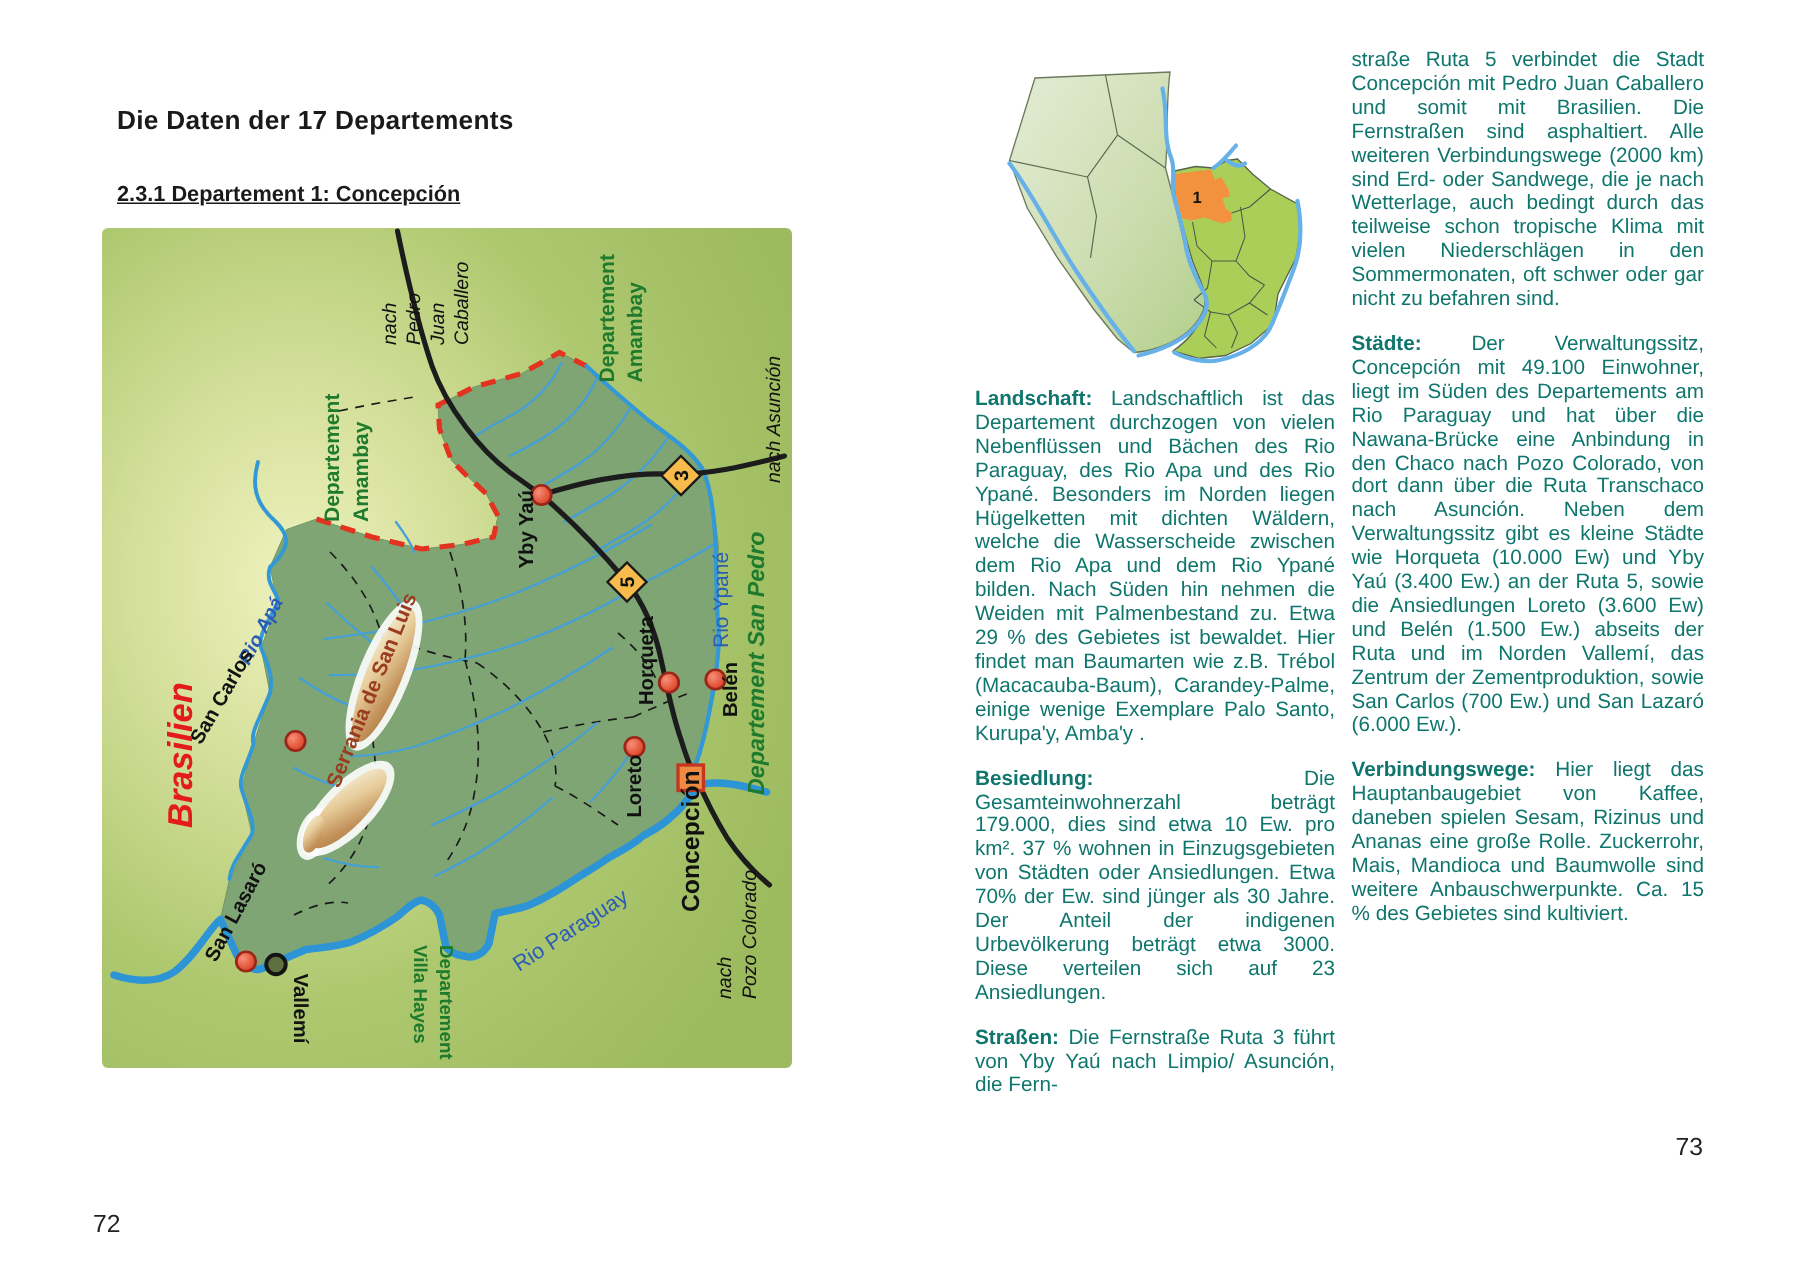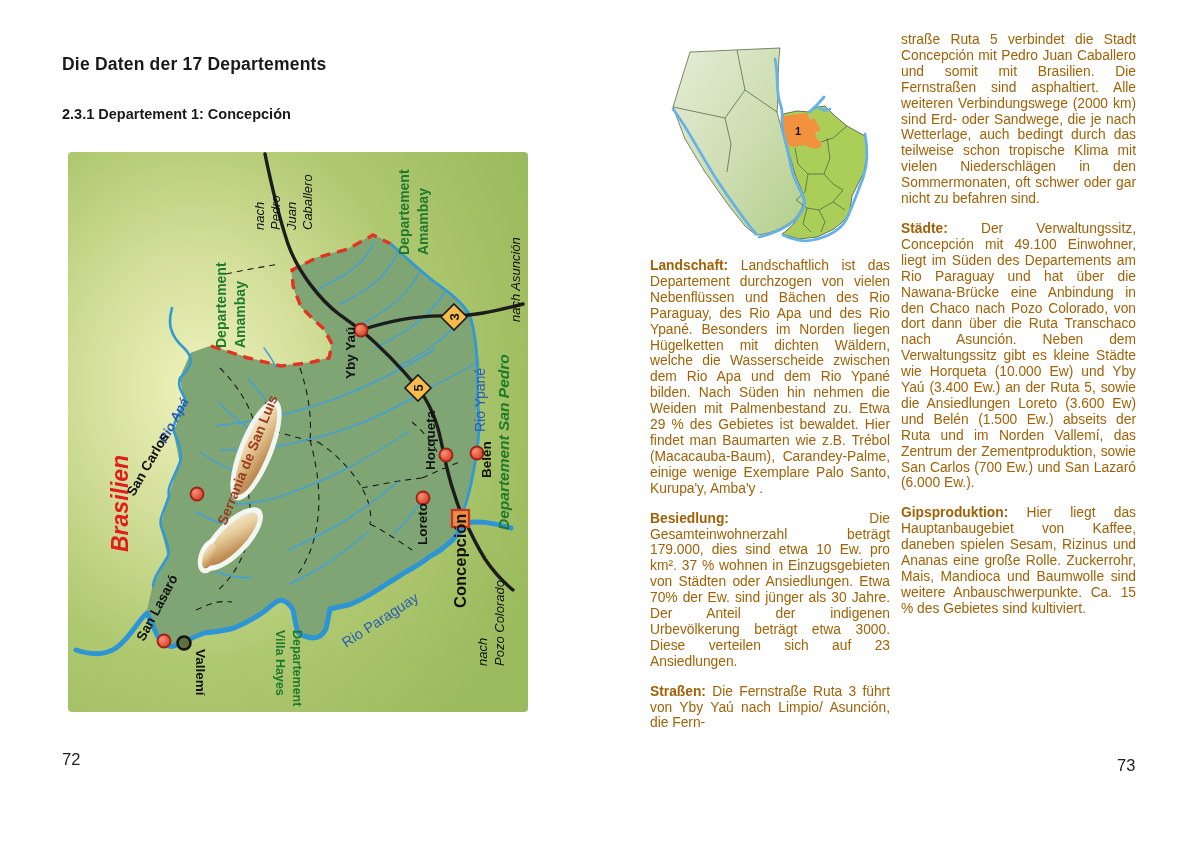--- a/index.html
+++ b/index.html
@@ -3,24 +3,24 @@
 <meta charset="utf-8">
 <style>
   html,body{margin:0;padding:0;}
   body{
     width:1198px;height:850px;position:relative;overflow:hidden;
     background:#ffffff;
     font-family:"Liberation Sans","DejaVu Sans",sans-serif;
     color:#1a1a1a;
   }
   .abs{position:absolute;}
-  h1.book-title{font-size:17.5px;font-weight:bold;margin:0;letter-spacing:.2px;}
-  h2.section-title{font-size:14.5px;font-weight:bold;margin:0;}
+  h1.book-title{font-size:17.5px;font-weight:bold;margin:16px;letter-spacing:.2px;}
+  h2.section-title{font-size:14.5px;font-weight:bold;margin:16px;text-decoration:underline;}
   .pagenum{font-size:16.5px;color:#222;}
-  .col{text-align:justify;font-size:13.8px;line-height:15.9px;color:#a16207;}
+  .col{text-align:justify;font-size:13.8px;line-height:15.9px;color:#0f766e;}
   .col p{margin:0 0 14px 0;}
   .col b{font-weight:bold;}
   .col b:empty{display:none;}
   svg text{font-family:"Liberation Sans","DejaVu Sans",sans-serif;}
   .lbl-town{font-size:13.5px;font-weight:bold;fill:#111;}
   .lbl-city{font-size:16.5px;font-weight:bold;fill:#111;}
   .lbl-green{font-size:14px;font-weight:bold;fill:#1e7a2c;}
   .lbl-green-sm{font-size:12.5px;font-weight:bold;fill:#1e7a2c;}
   .lbl-green-it{font-size:15.5px;font-weight:bold;font-style:italic;fill:#1e7a2c;}
   .lbl-blue{font-size:14px;fill:#2a5cb8;}
@@ -207,21 +207,21 @@
     </text>
     <text class="lbl-blue" style="font-size:14.5px" transform="translate(278,496) rotate(-33)">Rio Paraguay</text>
     <text class="lbl-nach" transform="translate(419,514) rotate(-90)">
       <tspan x="0" y="0">nach</tspan>
       <tspan x="0" dy="17">Pozo Colorado</tspan>
     </text>
   </g>
 </svg>
 </div>
 
-<div class="abs pagenum" style="left:62px;top:750px;text-align:center;">72</div>
+<div class="abs pagenum" style="left:62px;top:807px;text-align:center;">72</div>
 
 <div class="abs" style="left:657px;top:32px;width:222px;height:212px;">
 <svg width="222" height="212" viewBox="0 0 222 212">
   <defs>
     <linearGradient id="chacoGrad" x1="0" y1="0" x2="1" y2="1">
       <stop offset="0" stop-color="#e4ecd6"></stop>
       <stop offset="0.55" stop-color="#cdddb0"></stop>
       <stop offset="1" stop-color="#b2cf8c"></stop>
     </linearGradient>
   </defs>
@@ -278,16 +278,16 @@
 
 <div class="abs col" style="left:650px;top:258px;width:240px;">
   <p><b>Landschaft:</b> <span>Landschaftlich ist das Departement durchzogen von vielen Nebenflüssen und Bächen des Rio Paraguay, des Rio Apa und des Rio Ypané. Besonders im Norden liegen Hügelketten mit dichten Wäldern, welche die Wasserscheide zwischen dem Rio Apa und dem Rio Ypané bilden. Nach Süden hin nehmen die Weiden mit Palmenbestand zu. Etwa 29 % des Gebietes ist bewaldet. Hier findet man Baumarten wie z.B. Trébol (Macacauba-Baum), Carandey-Palme, einige wenige Exemplare Palo Santo, Kurupa'y, Amba'y .</span></p>
   <p><b>Besiedlung:</b> <span>Die Gesamteinwohnerzahl beträgt 179.000, dies sind etwa 10 Ew. pro km². 37 % wohnen in Einzugsgebieten von Städten oder Ansiedlungen. Etwa 70% der Ew. sind jünger als 30 Jahre. Der Anteil der indigenen Urbevölkerung beträgt etwa 3000. Diese verteilen sich auf 23  Ansiedlungen.</span></p>
   <p><b>Straßen:</b> <span>Die Fernstraße Ruta 3 führt von Yby Yaú nach Limpio/ Asunción, die Fern-</span></p>
 </div>
 
 <div class="abs col" style="left:901px;top:32px;width:235px;">
   <p><span>straße Ruta 5 verbindet die Stadt Concepción mit Pedro Juan Caballero und somit mit Brasilien. Die Fernstraßen sind asphaltiert. Alle weiteren Verbindungswege (2000 km) sind Erd- oder Sandwege, die je nach Wetterlage, auch bedingt durch das teilweise schon tropische Klima mit vielen Niederschlägen in den Sommermonaten, oft schwer oder gar nicht zu befahren sind.</span></p>
   <p><b>Städte:</b> <span>Der Verwaltungssitz, Concepción mit 49.100 Einwohner, liegt im Süden des Departements am Rio Paraguay und hat über die Nawana-Brücke eine Anbindung in den Chaco nach Pozo Colorado, von dort  dann über die Ruta Transchaco nach Asunción. Neben dem Verwaltungssitz gibt es  kleine Städte wie Horqueta (10.000 Ew)  und Yby Yaú (3.400 Ew.) an der Ruta 5, sowie die Ansiedlungen Loreto (3.600 Ew)  und Belén (1.500 Ew.) abseits der Ruta und im Norden Vallemí, das Zentrum der Zementproduktion, sowie San Carlos (700 Ew.) und San Lazaró (6.000 Ew.).</span></p>
-  <p><b>Gipsproduktion:</b> <span>Hier liegt das Hauptanbaugebiet von Kaffee, daneben spielen Sesam, Rizinus und Ananas eine große Rolle. Zuckerrohr, Mais, Mandioca und Baumwolle sind weitere Anbauschwerpunkte. Ca. 15 % des Gebietes sind kultiviert.</span></p>
+  <p><b>Verbindungswege:</b> <span>Hier liegt das Hauptanbaugebiet von Kaffee, daneben spielen Sesam, Rizinus und Ananas eine große Rolle. Zuckerrohr, Mais, Mandioca und Baumwolle sind weitere Anbauschwerpunkte. Ca. 15 % des Gebietes sind kultiviert.</span></p>
 </div>
 
 <div class="abs pagenum" style="left:1117px;top:756px;text-align:right;">73</div>
 
 </body></html>

